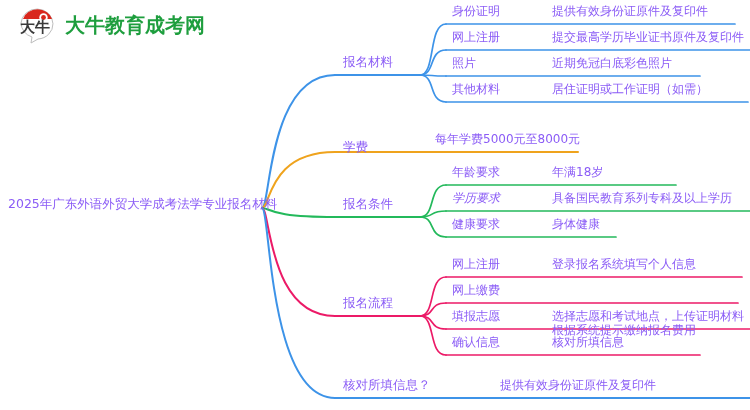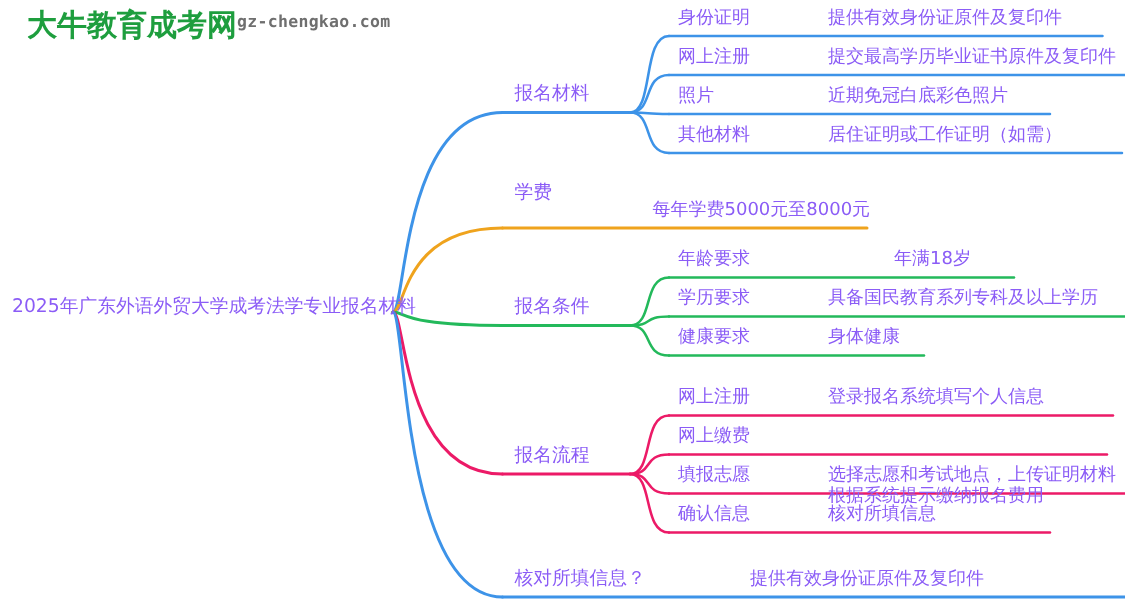--- a/index.html
+++ b/index.html
@@ -83,43 +83,51 @@
       <path d="M 446 303 L 738 303" stroke="#ec1a67" stroke-width="1.7" fill="none" stroke-linecap="round"></path>
       <path d="M 420 316 C 436 316 428 329 446 329" stroke="#ec1a67" stroke-width="1.7" fill="none" stroke-linecap="round"></path>
       <path d="M 446 329 L 750 329" stroke="#ec1a67" stroke-width="1.7" fill="none" stroke-linecap="round"></path>
       <path d="M 420 316 C 436 316 428 355 446 355" stroke="#ec1a67" stroke-width="1.7" fill="none" stroke-linecap="round"></path>
       <path d="M 446 355 L 700 355" stroke="#ec1a67" stroke-width="1.7" fill="none" stroke-linecap="round"></path>
       <path d="M 262 208 C 270.5 208 268 398 335 398" stroke="#3d93e8" stroke-width="2" fill="none" stroke-linecap="round"></path>
       <path d="M 335 398 L 750 398" stroke="#3d93e8" stroke-width="2" fill="none" stroke-linecap="round"></path>
     </svg>
 
   <div class="logo-wrap">
+    <div class="logo-mark">
+      <svg width="40" height="38" viewBox="0 0 40 38">
+        <path d="M3 17 A16 15 0 1 1 20 33 L13 37 L14 31 A16 15 0 0 1 3 17 Z" fill="#ffffff" stroke="#bdbdbd" stroke-width="1"></path>
+        <path d="M5 13 A15 13 0 0 1 34 13 Z" fill="#d9261c"></path>
+        <circle cx="25.5" cy="11.5" r="4.2" fill="#ffffff"></circle>
+        <circle cx="25.5" cy="11.5" r="2.4" fill="#d9261c"></circle>
+        <text x="17" y="26" font-size="15" font-weight="bold" font-family="DejaVu Sans, sans-serif" fill="#3a3a3a" text-anchor="middle">大牛</text>
+      </svg>
+    </div>
     <div class="logo-text-block">
       <div class="logo-cn">大牛教育成考网</div>
-      <div class="logo-en">gz-chengkao.com</div>
     </div>
   </div>
 
   <div id="nodes">
       <div class="node root" style="left: 8px; top: 197px;">2025年广东外语外贸大学成考法学专业报名材料</div>
       <div class="node branch" style="left: 343px; top: 55px;">报名材料</div>
       <div class="node child" style="left: 452px; top: 4px;">身份证明</div>
       <div class="node desc" style="left: 552px; top: 4px;">提供有效身份证原件及复印件</div>
       <div class="node child" style="left: 452px; top: 30px;">网上注册</div>
       <div class="node desc" style="left: 552px; top: 30px;">提交最高学历毕业证书原件及复印件</div>
       <div class="node child" style="left: 452px; top: 56px;">照片</div>
       <div class="node desc" style="left: 552px; top: 56px;">近期免冠白底彩色照片</div>
       <div class="node child" style="left: 452px; top: 82px;">其他材料</div>
       <div class="node desc" style="left: 552px; top: 82px;">居住证明或工作证明（如需）</div>
-      <div class="node branch" style="left: 343px; top: 121px; text-align: right;">学费</div>
+      <div class="node branch" style="left: 343px; top: 140px; text-align: right;">学费</div>
       <div class="node desc" style="left: 435px; top: 132px;">每年学费5000元至8000元</div>
       <div class="node branch" style="left: 343px; top: 197px;">报名条件</div>
       <div class="node child" style="left: 452px; top: 165px;">年龄要求</div>
-      <div class="node desc" style="left: 552px; top: 165px; margin-left: 44px;">年满18岁</div>
-      <div class="node child" style="left: 452px; top: 191px;">学历要求</div>
+      <div class="node desc" style="left: 552px; top: 165px;">年满18岁</div>
+      <div class="node child" style="left: 452px; top: 191px; font-style: italic;">学历要求</div>
       <div class="node desc" style="left: 552px; top: 191px;">具备国民教育系列专科及以上学历</div>
       <div class="node child" style="left: 452px; top: 217px;">健康要求</div>
       <div class="node desc" style="left: 552px; top: 217px;">身体健康</div>
       <div class="node branch" style="left: 343px; top: 296px;">报名流程</div>
       <div class="node child" style="left: 452px; top: 257px;">网上注册</div>
       <div class="node desc" style="left: 552px; top: 257px;">登录报名系统填写个人信息</div>
       <div class="node child" style="left: 452px; top: 283px;">网上缴费</div>
       <div class="node desc" style="left: 552px; top: 283px; margin-top: 40px;">根据系统提示缴纳报名费用</div>
       <div class="node child" style="left: 452px; top: 309px;">填报志愿</div>
       <div class="node desc" style="left: 552px; top: 309px; text-align: center;">选择志愿和考试地点，上传证明材料</div>

